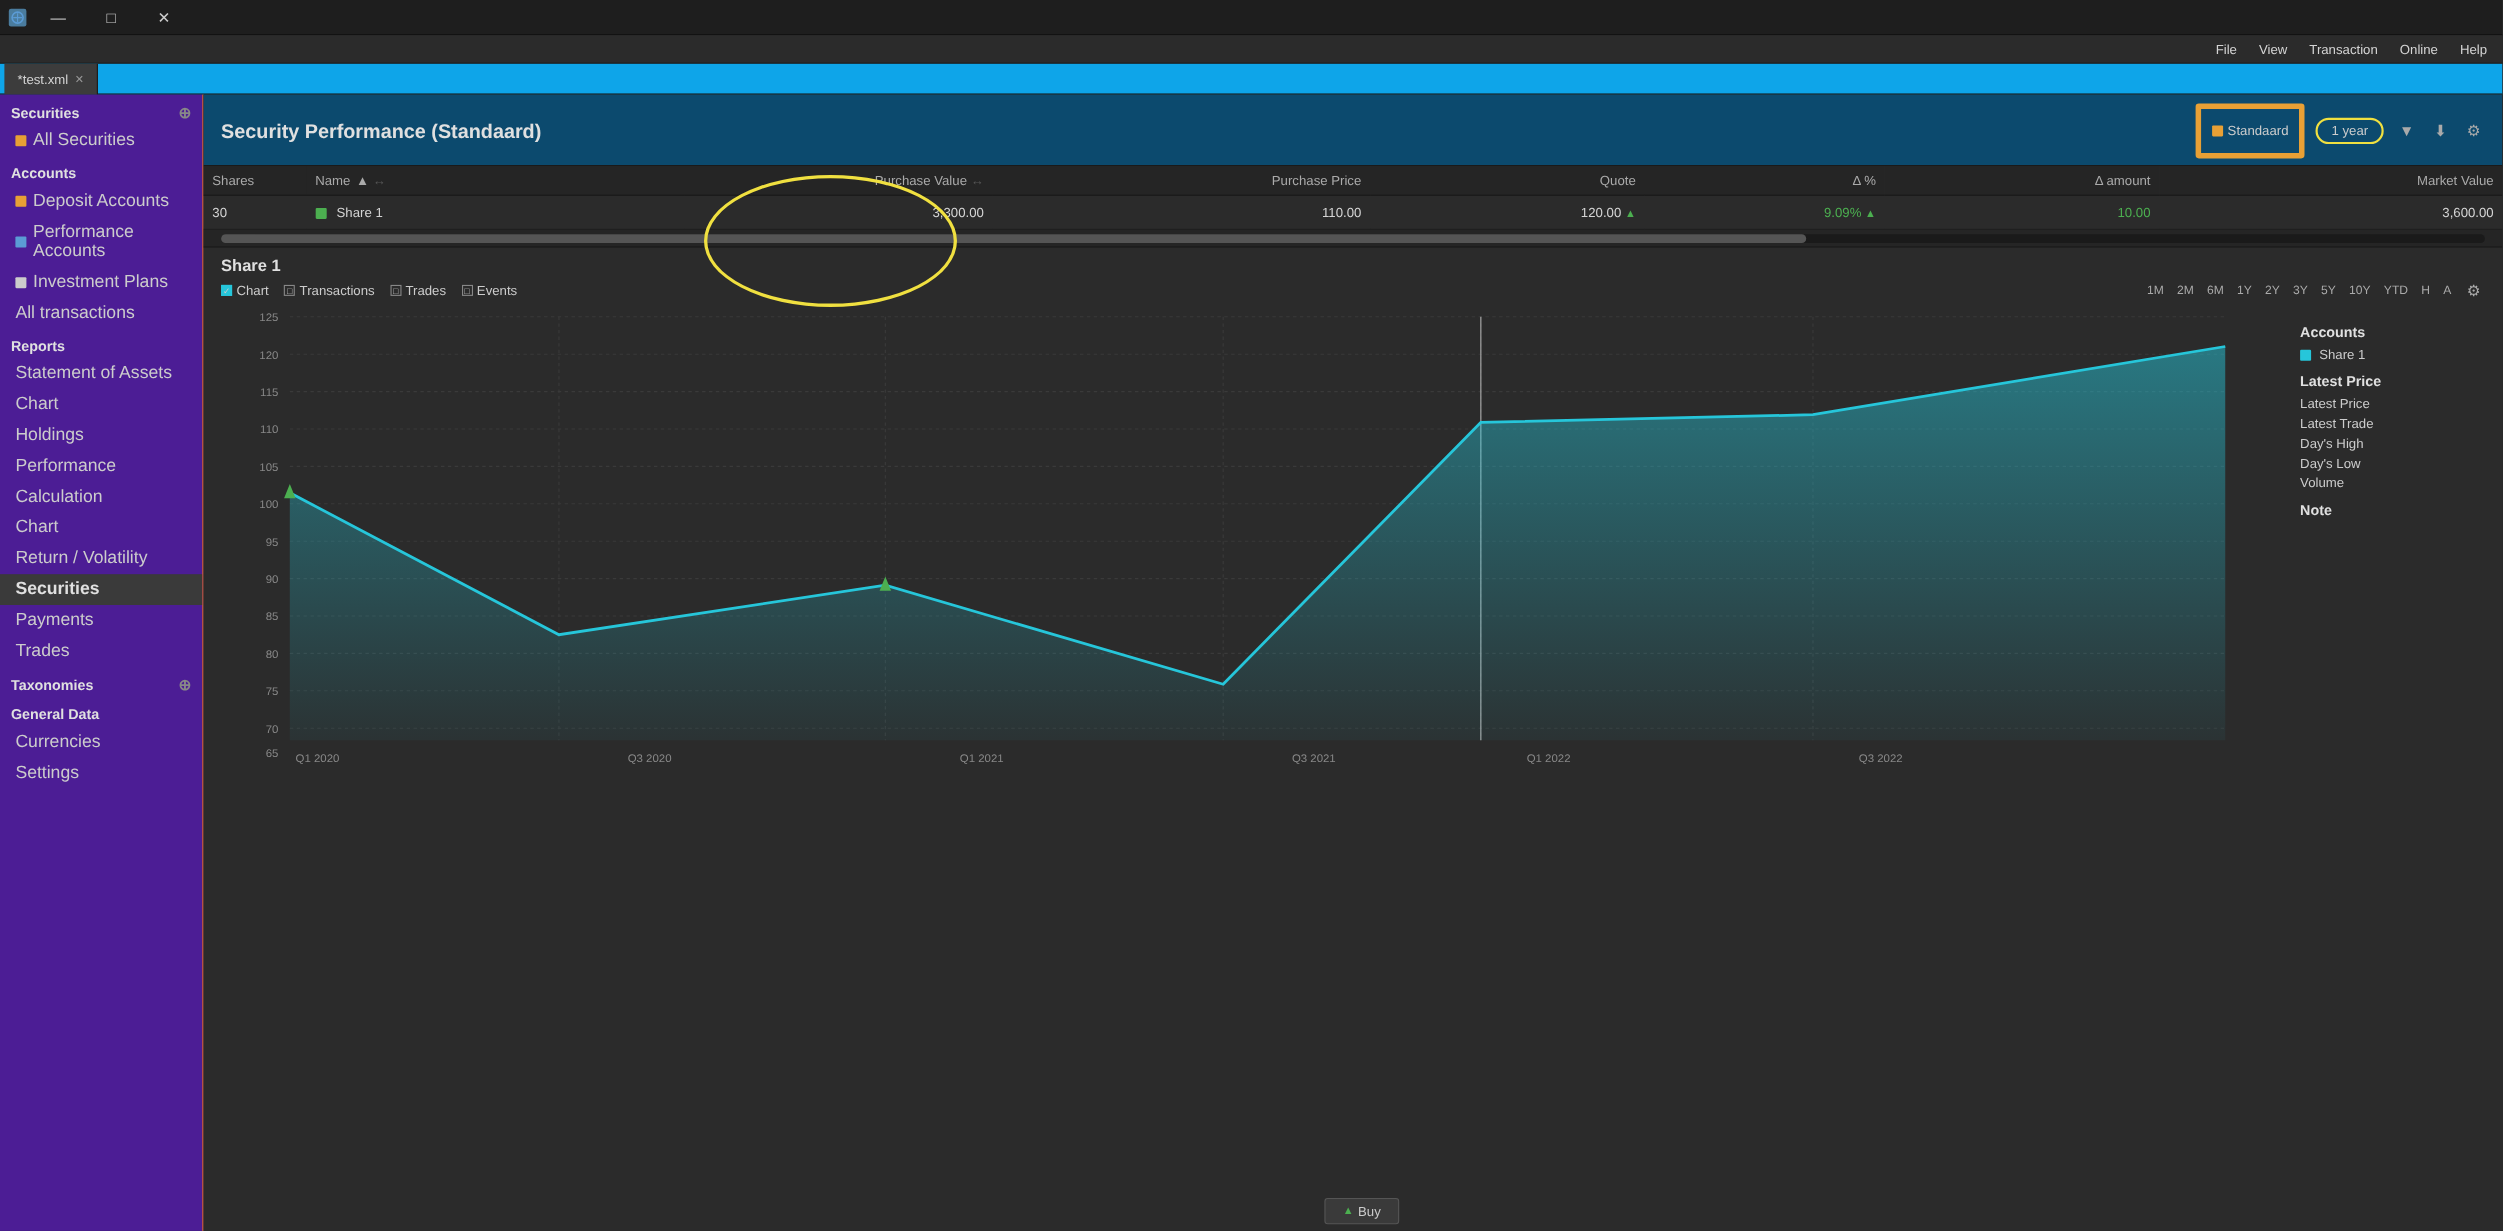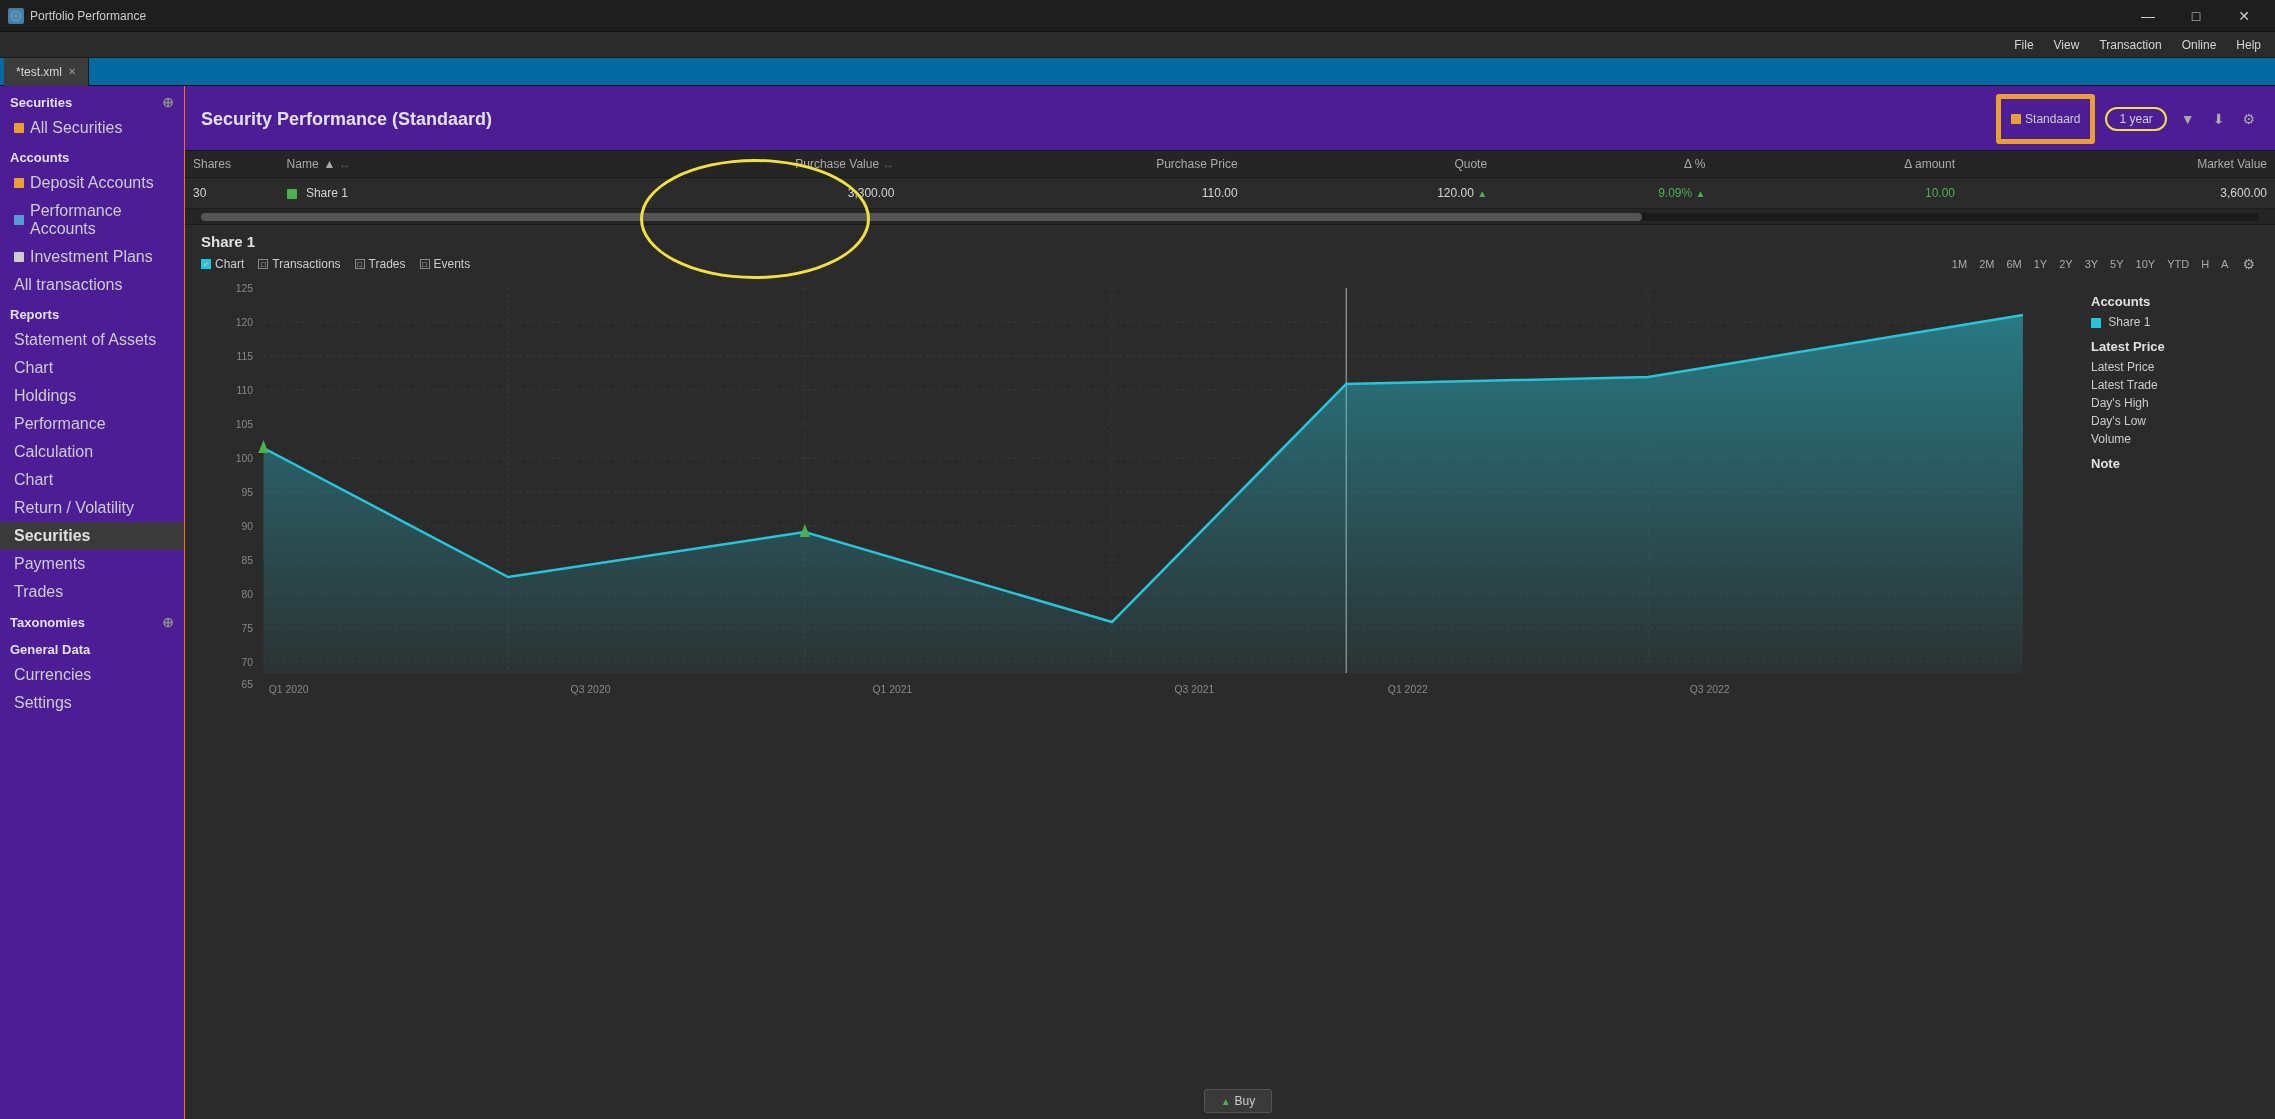--- a/index.html
+++ b/index.html
@@ -60,21 +60,21 @@
     }
     .menu-item {
       padding: 3px 10px;
       cursor: pointer;
       border-radius: 2px;
       font-size: 12px;
     }
 
     
     .tab-bar {
-      background: #0369a1;
+      background: #0ea5e9;
       height: 28px;
       display: flex;
       align-items: center;
       border-bottom: 1px solid #111;
       padding: 0 4px;
     }
     .tab {
       height: 28px;
       padding: 0 12px;
       display: flex;
@@ -147,21 +147,21 @@
     .content-area {
       flex: 1;
       display: flex;
       flex-direction: column;
       background: #2b2b2b;
       overflow: hidden;
     }
 
     
     .sec-perf-header {
-      background: #4c1d95;
+      background: #0c4a6e;
       padding: 8px 16px 6px 16px;
       display: flex;
       align-items: center;
       justify-content: space-between;
       border-bottom: 1px solid #1a1a1a;
     }
     .sec-perf-title {
       font-size: 18px;
       font-weight: bold;
       color: #e0e0e0;
@@ -405,21 +405,20 @@
 <body>
 
 <div class="title-bar">
   <div class="title-bar-icon">
     <svg width="12" height="12" viewBox="0 0 12 12">
       <circle cx="6" cy="6" r="5" fill="none" stroke="#5b9bd5" stroke-width="1.5"></circle>
       <line x1="6" y1="2" x2="6" y2="10" stroke="#5b9bd5" stroke-width="1"></line>
       <line x1="2" y1="6" x2="10" y2="6" stroke="#5b9bd5" stroke-width="1"></line>
     </svg>
   </div>
-  <div class="title-bar-title">Portfolio Performance</div>
   <div class="title-bar-controls">
     <button class="title-bar-btn">—</button>
     <button class="title-bar-btn">□</button>
     <button class="title-bar-btn close">✕</button>
   </div>
 </div>
 
 <div class="menu-bar">
   <div class="menu-item">File</div>
   <div class="menu-item">View</div>

